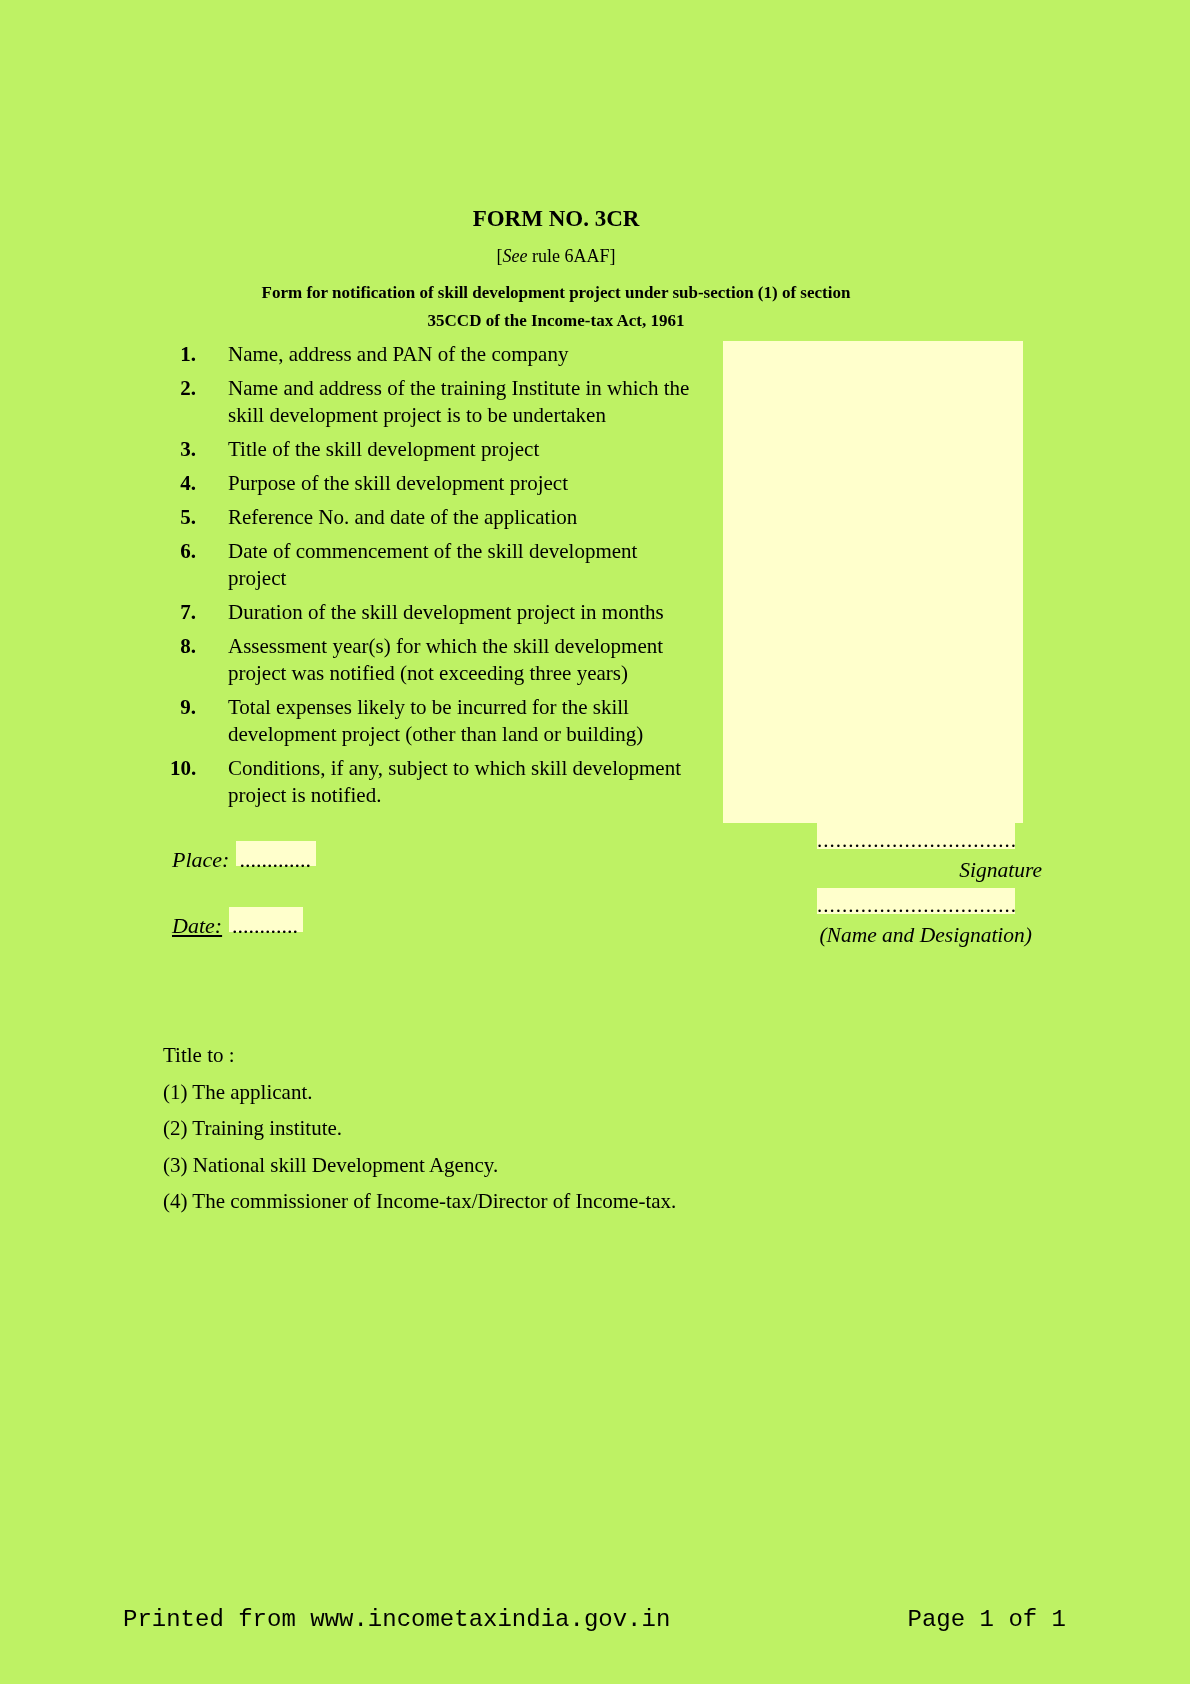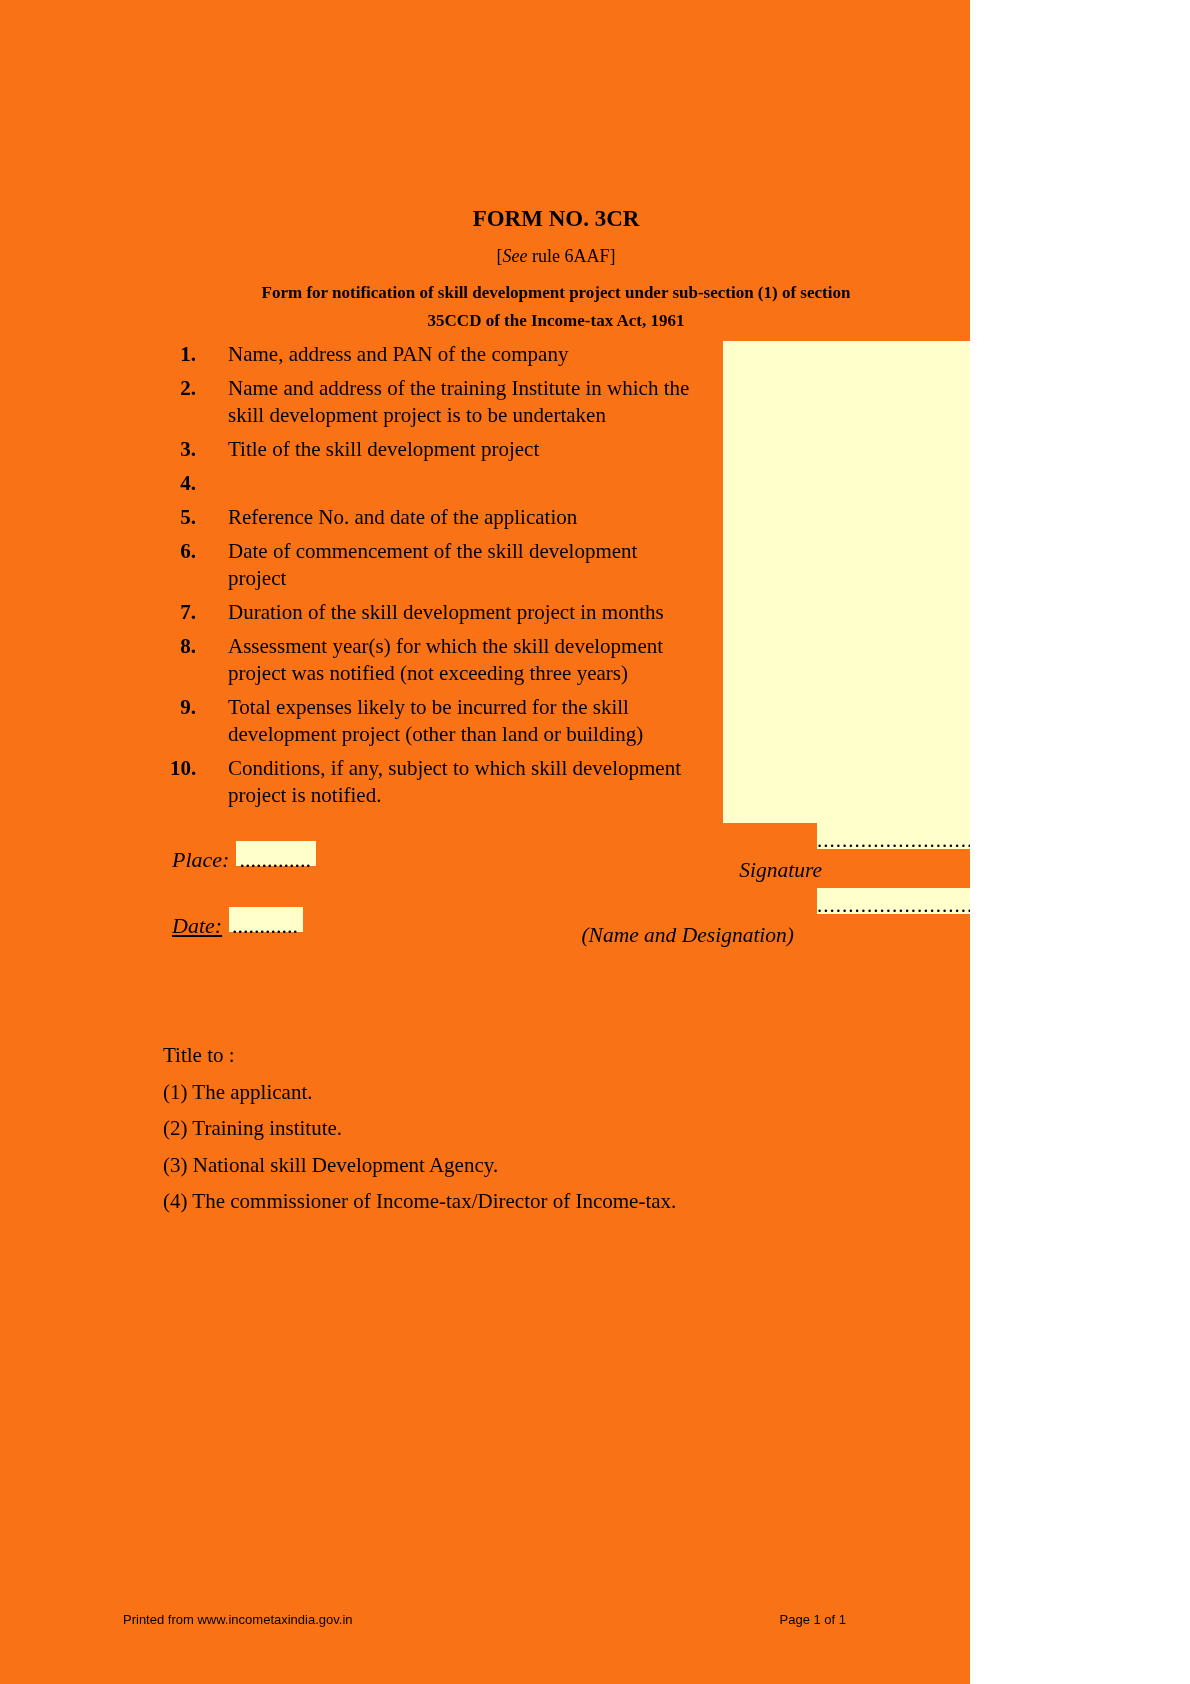--- a/index.html
+++ b/index.html
@@ -1,17 +1,17 @@
 <!DOCTYPE html>
 <html><head>
 <meta charset="utf-8">
 <style>
   html,body{margin:0;padding:0;background:#ffffff;}
   .page{
-    position:relative;width:970px;height:1684px;background:#f97316;
+    position:relative;width:1190px;height:1684px;background:#bef264;
     font-family:"Liberation Serif",serif;color:#000000;overflow:hidden;
   }
   
   .header{position:absolute;left:170px;top:205px;width:772px;text-align:center;}
   .form-no{font-size:23px;font-weight:bold;line-height:28px;}
   .rule-ref{font-size:18px;line-height:30px;margin-top:8px;}
   .rule-ref .it{font-style:italic;}
   .form-title{font-size:17px;font-weight:bold;line-height:27.5px;margin-top:8px;}
   .form-title span{display:block;}
   
@@ -23,36 +23,36 @@
   .yellow-box{position:absolute;left:723px;top:341px;width:300px;height:482px;background:#FFFFCC;}
   .sig-dots{
     position:absolute;width:198px;height:26px;background:#FFFFCC;
     overflow:hidden;white-space:nowrap;font-size:21px;letter-spacing:1px;
     display:flex;align-items:flex-end;line-height:18px;
   }
   #sig-dots-1{left:817px;top:823px;}
   #sig-dots-2{left:817px;top:888px;}
   .sig-label{position:absolute;font-style:italic;font-size:21.5px;line-height:26px;}
   #signature-label{right:148px;top:857px;}
-  #name-label{right:176px;top:922px;}
+  #name-label{right:158px;top:922px;}
   
   .field-row{position:absolute;left:172px;font-style:italic;font-size:22px;line-height:28px;}
   #place-row{top:841px;}
   #date-row{top:907px;text-decoration:underline;}
   .hl-dots{
     background:#FFFFCC;display:inline-block;font-style:normal;
     padding:14px 5px 2px 3px;line-height:9px;margin-left:7px;font-size:22px;
   }
   
   .copy{position:absolute;left:163px;top:1042px;width:640px;font-size:21px;}
   .copy .line{line-height:27.5px;margin-bottom:9px;}
   
   .footer-left,.footer-right{
-    position:absolute;top:1609px;font-family:Liberation Sans, sans-serif;
-    font-size:13px;line-height:21px;color:#000000;
+    position:absolute;top:1609px;font-family:Liberation Mono, monospace;
+    font-size:24px;line-height:21px;color:#000000;
   }
   .footer-left{left:123px;}
   .footer-right{right:124px;}
 </style>
 </head>
 <body>
 
 <div class="page">
 
   <div class="header">
@@ -72,20 +72,21 @@
     <div class="item">
       <span class="num">2.</span>
       <span class="txt">Name and address of the training Institute in which the skill development project is to be undertaken</span>
     </div>
     <div class="item">
       <span class="num">3.</span>
       <span class="txt">Title of the skill development project</span>
     </div>
     <div class="item">
       <span class="num">4.</span>
+      <span class="txt">Purpose of the skill development project</span>
     </div>
     <div class="item">
       <span class="num">5.</span>
       <span class="txt">Reference No. and date of the application</span>
     </div>
     <div class="item">
       <span class="num">6.</span>
       <span class="txt">Date of commencement of the skill development project</span>
     </div>
     <div class="item">

